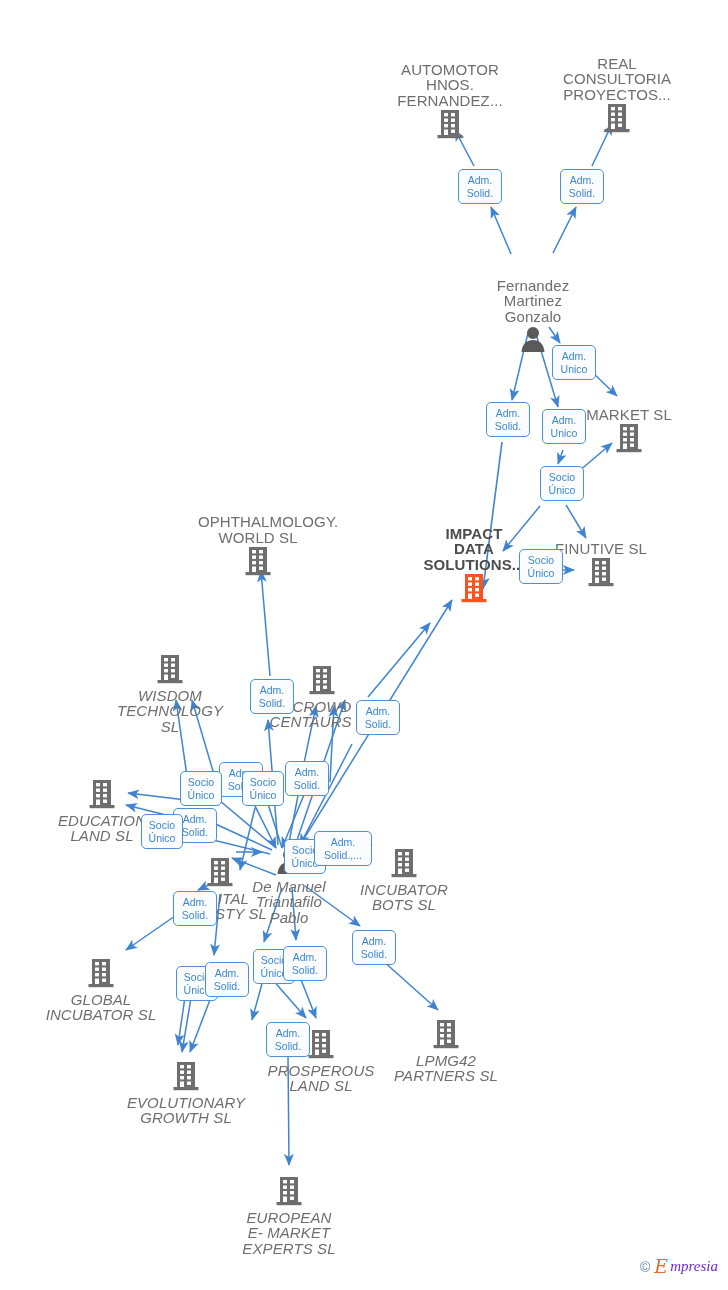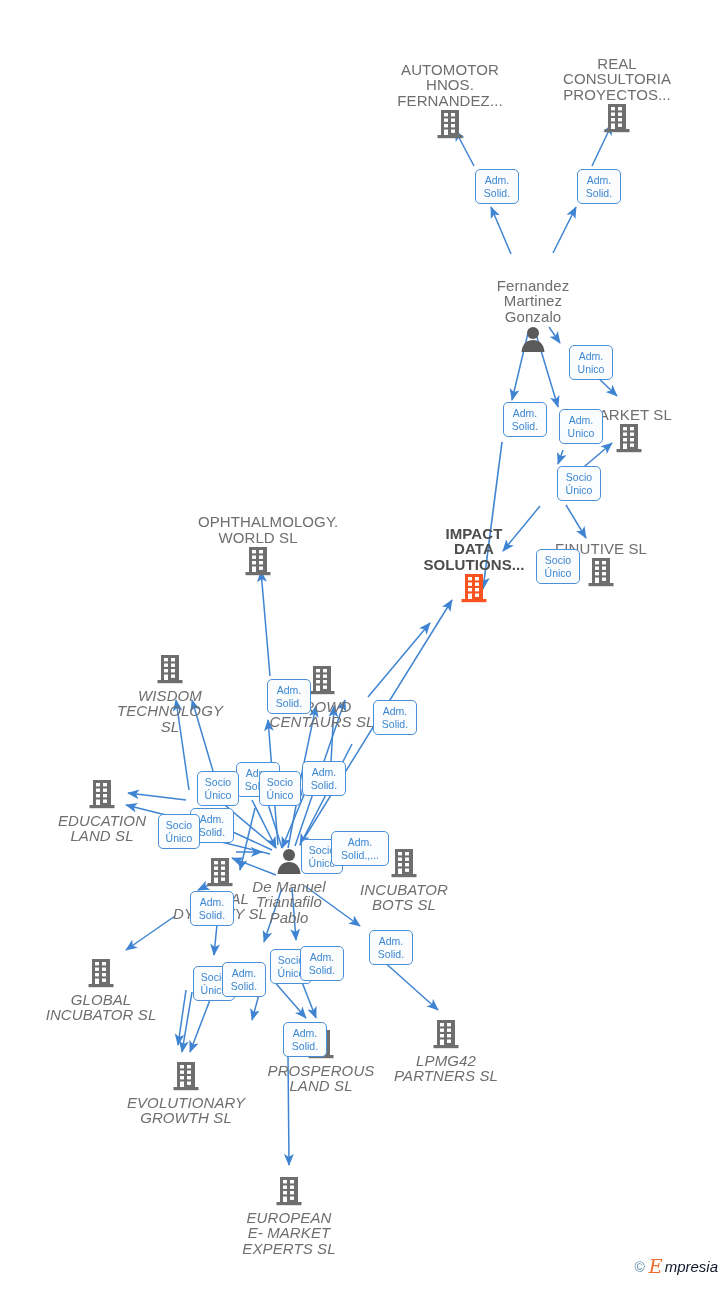--- a/index.html
+++ b/index.html
@@ -53,21 +53,20 @@
     background:#fbfcfe;
     border:1.4px solid #4a90d9;
     border-radius:5px;
     color:#3c87d0;
     font-size:10.5px;
     line-height:13px;
     text-align:center;
     padding:4px 2px 3px 2px;
     white-space:pre-line;
     overflow:hidden;
-    margin-left:17px;
   }
   .chip.w42{width:42px;}
   .chip.w44{width:44px;}
   .chip.w58{width:58px;}
   
   #watermark{
     position:absolute;
     right:10px;
     bottom:14px;
     display:flex;
@@ -79,24 +78,24 @@
   #watermark .wm-c{font-size:14px;color:#5b8aa6;}
   #watermark .wm-e{
     font-family:"DejaVu Serif","Liberation Serif",serif;
     font-style:italic;
     font-size:19px;
     color:#ef6c2a;
     line-height:1;
     margin-right:-2px;
   }
   #watermark .wm-t{
-    font-family:Liberation Sans, sans-serif;
+    font-family:Liberation Serif, serif;
     font-style:italic;
     font-size:15px;
-    color:#0f172a;
+    color:#6d28d9;
   }
 </style>
 </head>
 <body>
 
 <div id="stage">
 
   <svg id="edges" viewBox="0 0 728 1290" xmlns="http://www.w3.org/2000/svg">
     <defs>
       <marker id="ah" markerWidth="9" markerHeight="9" refX="7.4" refY="3.3" orient="auto" markerUnits="strokeWidth">

